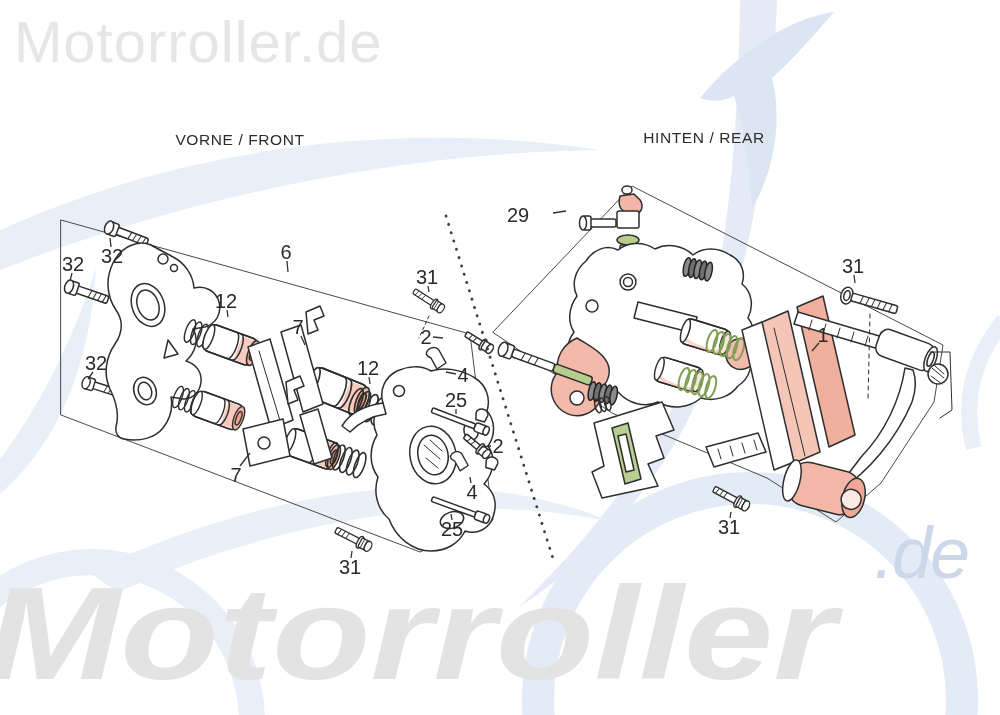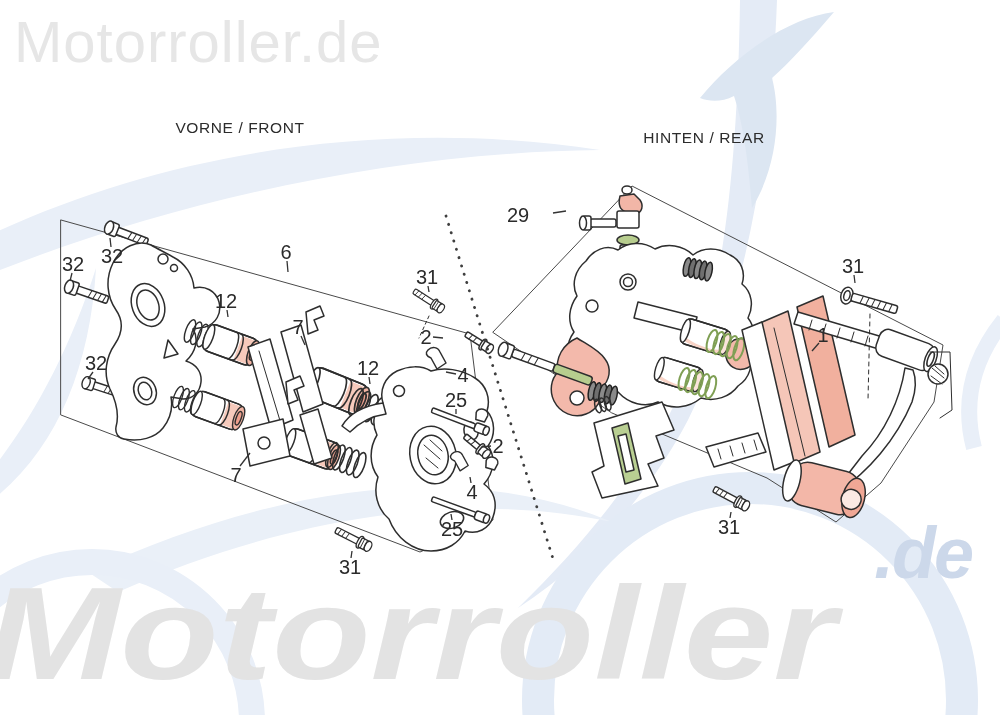--- a/index.html
+++ b/index.html
@@ -4,25 +4,25 @@
 <style>
   html,body{margin:0;padding:0;background:#fff;}
   .stage{position:relative;width:1000px;height:715px;overflow:hidden;background:#fff;
          font-family:"Liberation Sans",sans-serif;}
   .bg-svg,.diagram-svg,.leader-svg{position:absolute;left:0;top:0;}
   .wm-topleft{position:absolute;left:14px;top:8px;font-size:58px;letter-spacing:1px;
               color:#e6e6e6;font-weight:400;white-space:nowrap;}
   .wm-bottom{position:absolute;left:-14px;top:558px;font-size:132px;font-weight:bold;
              font-style:italic;color:#e3e3e3;white-space:nowrap;transform:scaleX(1.22);
              transform-origin:left center;letter-spacing:0;}
-  .wm-de{position:absolute;left:874px;top:512px;font-size:72px;font-weight:bold;
+  .wm-de{position:absolute;left:874px;top:512px;font-size:72px;font-weight:normal;
          font-style:italic;color:#ccd8ea;letter-spacing:-2px;}
   .heading{position:absolute;transform:translate(-50%,-50%);font-size:15.5px;
            letter-spacing:.6px;color:#2c2c2c;white-space:nowrap;}
-  .heading-front{left:240px;top:128px;}
+  .heading-front{left:240px;top:140px;}
   .heading-rear{left:704px;top:138px;}
   .callout{position:absolute;transform:translate(-50%,-50%);font-size:20px;
            color:#2b2b2b;white-space:nowrap;}
   .leader-svg line{stroke:#333;stroke-width:1.3;}
   .diagram-svg{stroke-linejoin:round;stroke-linecap:round;}
 </style>
 </head>
 <body>
 
 <div class="stage">

